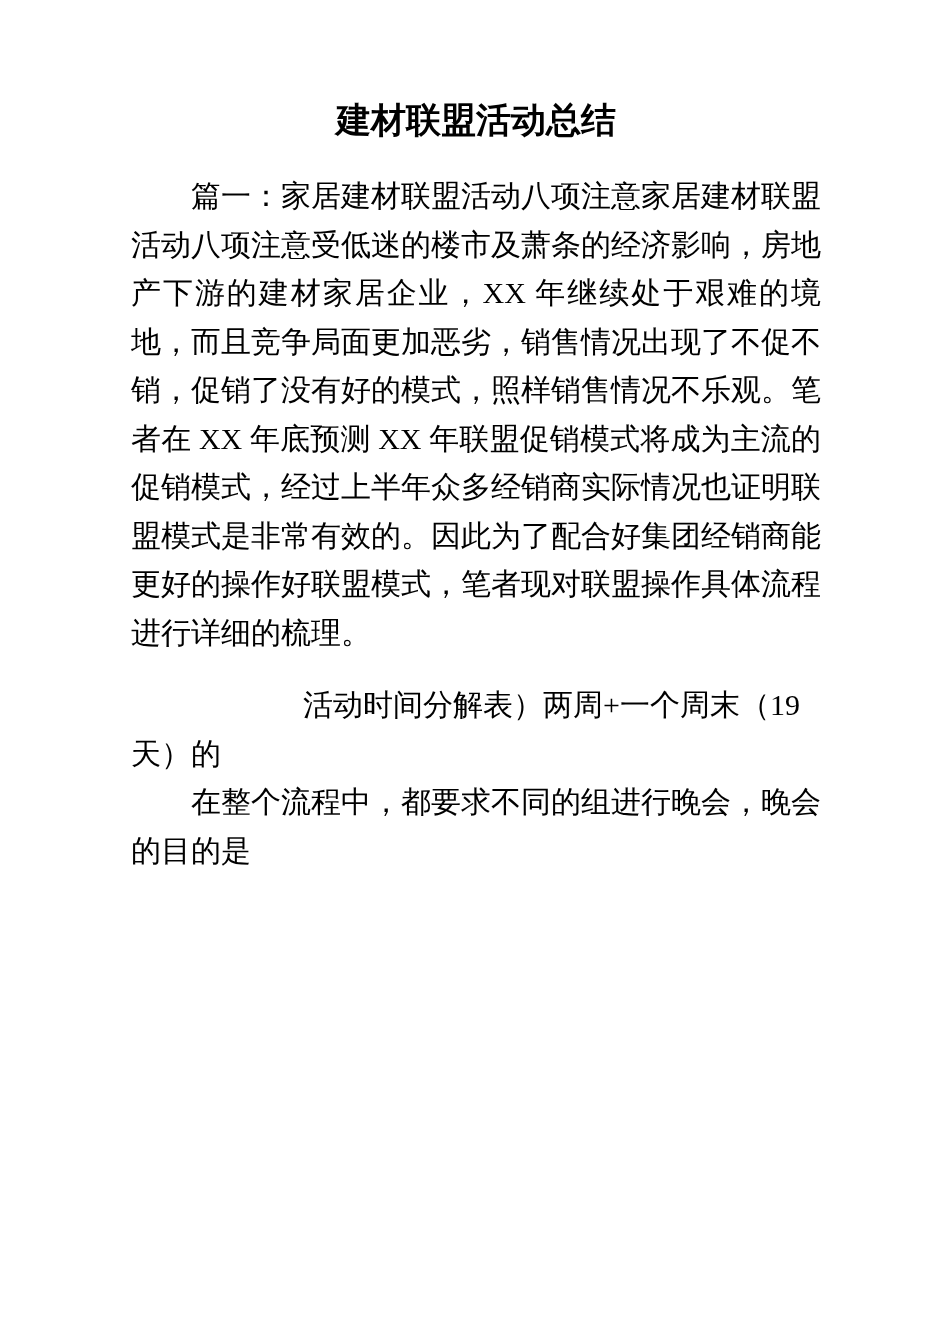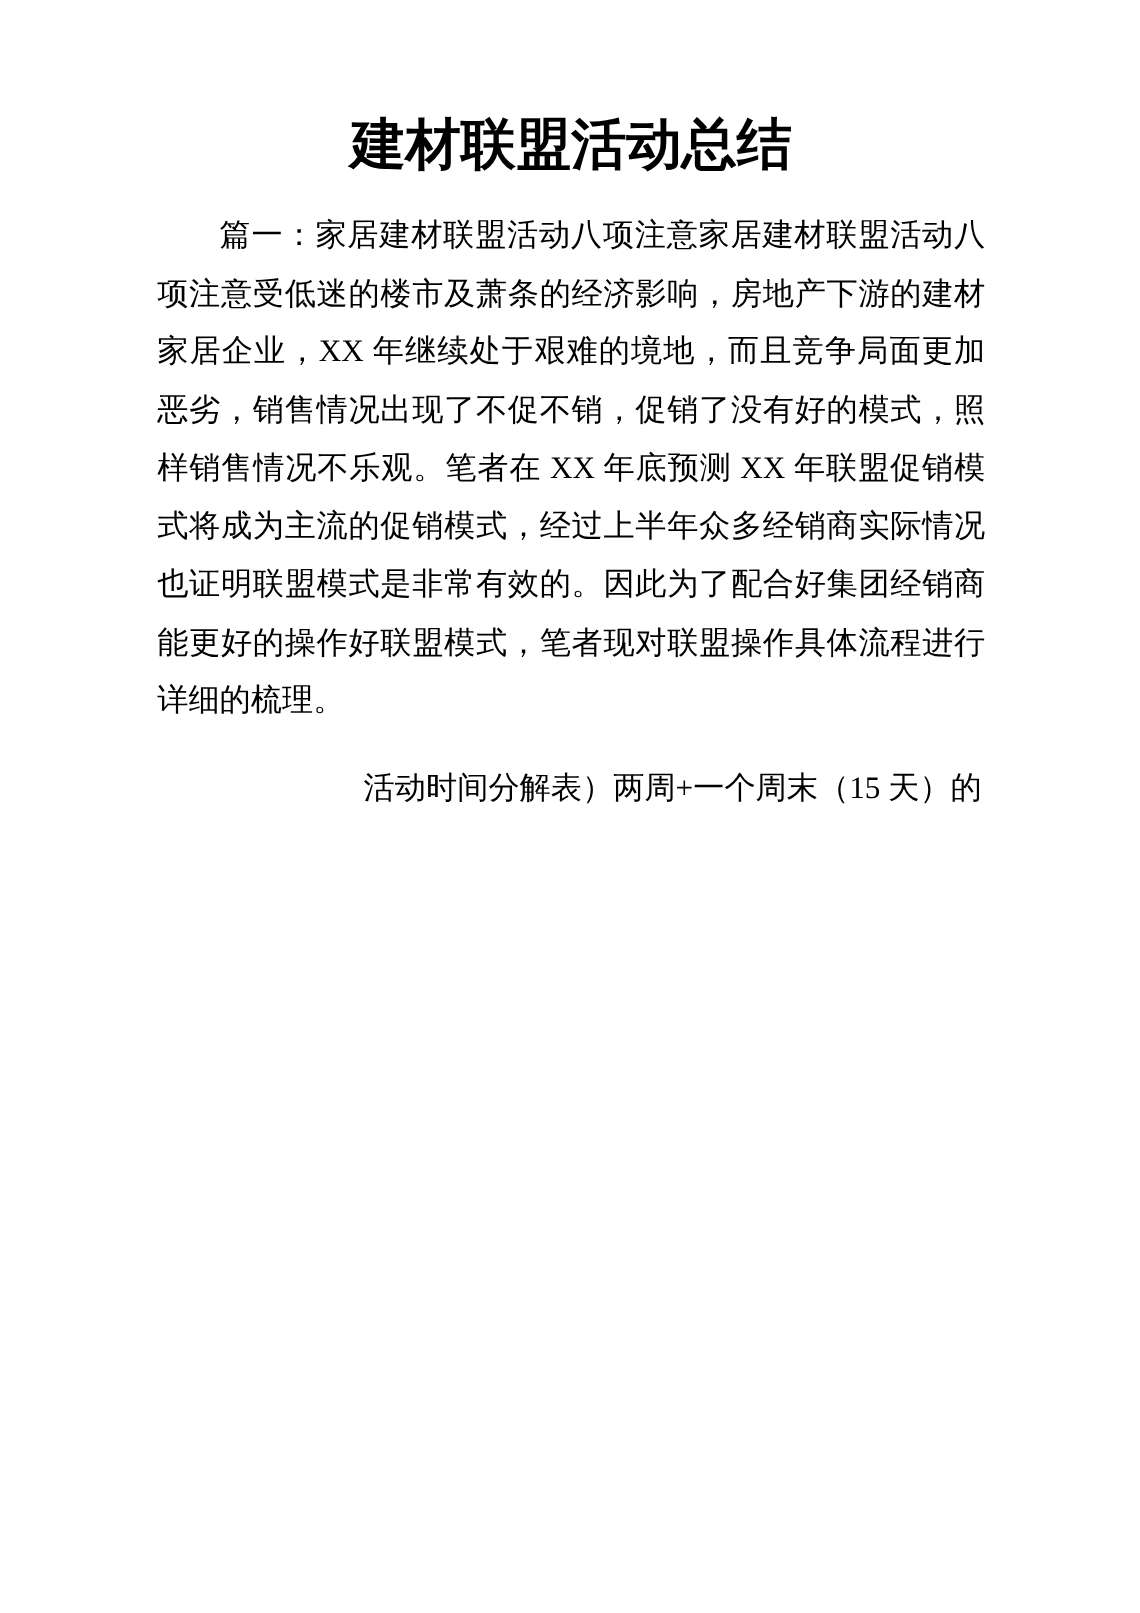--- a/index.html
+++ b/index.html
@@ -17,28 +17,28 @@
   .page {
     box-sizing: border-box;
     width: 950px;
     height: 1344px;
     padding: 96px 129px 40px 131px;
     background: #ffffff;
   }
   .doc-title {
     font-family: "Liberation Sans", "DejaVu Sans", sans-serif;
     font-weight: bold;
-    font-size: 46px;
+    font-size: 35px;
     line-height: 48px;
     text-align: center;
     margin: 0 0 28px 0;
     letter-spacing: 0px;
   }
   .para {
-    font-size: 26px;
+    font-size: 30px;
     line-height: 48.5px;
     text-align: justify;
     margin: 0;
     word-break: break-all;
   }
   .para.indent-first {
     text-indent: 2em;
   }
   .para.indent-big {
     text-indent: 172px;
@@ -59,17 +59,18 @@
 </head>
 <body>
 
 <div class="page">
 
   <h1 class="doc-title">建材联盟活动总结</h1>
 
   <p class="para indent-first">篇一：家居建材联盟活动八项注意家居建材联盟活动八项注意受低迷的楼市及萧条的经济影响，房地产下游的建材家居企业，XX 年继续处于艰难的境地，而且竞争局面更加恶劣，销售情况出现了不促不销，促销了没有好的模式，照样销售情况不乐观。笔者在 XX 年底预测 XX 年联盟促销模式将成为主流的促销模式，经过上半年众多经销商实际情况也证明联盟模式是非常有效的。因此为了配合好集团经销商能更好的操作好联盟模式，笔者现对联盟操作具体流程进行详细的梳理。</p>
 
 
-  <p class="para indent-big">活动时间分解表）两周+一个周末（15 天）的</p>
+  <p class="para indent-big">活动时间分解表）两周+一个周末（19 天）的</p>
 
 
+  <p class="para last-line">在整个流程中，都要求不同的组进行晚会，晚会的目的是</p>
 
 </div>
 
 </body></html>

